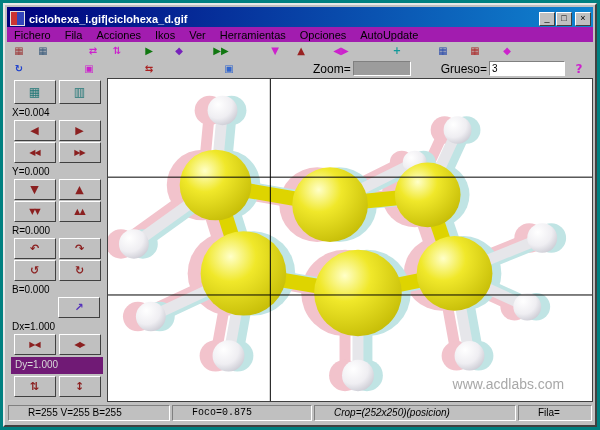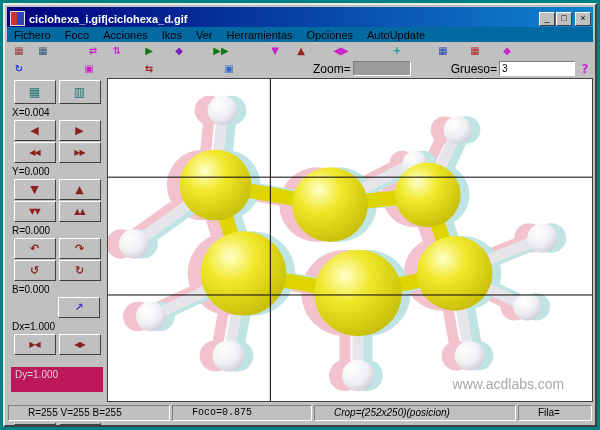--- a/index.html
+++ b/index.html
@@ -24,21 +24,21 @@
     border:1px solid #e0e0e0;}
   .titletext{flex:1;white-space:nowrap;overflow:hidden;}
   .wbtns{display:flex;align-items:center;}
   .wbtn{
     width:16px;height:14px;margin-left:1px;background:#c0c0c0;
     border-top:1px solid #fff;border-left:1px solid #fff;border-right:1px solid #404040;border-bottom:1px solid #404040;
     font-size:9px;line-height:11px;text-align:center;color:#000;padding:0;font-family:"Liberation Sans",sans-serif;
   }
   .wbtn.close{margin-left:3px;}
   
-  .menubar{position:absolute;top:22px;left:2px;right:2px;height:15px;display:flex;align-items:center;background:#0369a1;}
+  .menubar{position:absolute;top:22px;left:2px;right:2px;height:15px;display:flex;align-items:center;background:#a21caf;}
   .menu-item{padding:1px 7px;white-space:nowrap;}
   
   .toolbar{position:absolute;left:2px;right:2px;display:flex;align-items:center;background:#c0c0c0;}
   .toolbar.row1{top:38px;height:16px;}
   .toolbar.row2{top:55px;height:17px;}
   .tbtn{
     min-width:20px;height:15px;background:#c0c0c0;border:none;padding:0 1px;
     font-size:10px;line-height:14px;text-align:center;font-family:"DejaVu Sans",sans-serif;font-weight:bold;
   }
   .t2icons{display:flex;align-items:center;}
@@ -58,21 +58,21 @@
   .sbtn{
     width:42px;height:21px;background:#c0c0c0;padding:0;
     border-top:1px solid #fff;border-left:1px solid #fff;border-right:1px solid #404040;border-bottom:1px solid #404040;
     color:#8b2020;font-size:11px;line-height:19px;text-align:center;
     font-family:"DejaVu Sans",sans-serif;font-weight:bold;
   }
   .sbtn.wide{height:24px;line-height:22px;color:#227777;font-size:12px;}
   .sbtn.small{font-size:8px;letter-spacing:-1px;}
   .sbtn.blue{color:#5533bb;}
   .slabel{font-size:10px;padding:2px 0 1px 5px;height:11px;line-height:11px;}
-  .slabel.dark{background:#be185d;color:#d8d8d8;margin:12px 4px;padding:2px 0 12px 4px;}
+  .slabel.dark{background:#701a75;color:#d8d8d8;margin:2px 4px;padding:2px 0 4px 4px;}
   .canvas{
     flex:1;position:relative;background:#fff;
     border:1px solid #404040;overflow:hidden;text-align:center;
   }
   .canvas svg{display:block;width:100%;height:100%;}
   .guide{stroke:#000;stroke-width:1;}
   .wm{fill:#a8a8a8;font-size:14px;font-family:"Liberation Sans",sans-serif;}
   
   .statusbar{position:absolute;left:2px;right:2px;bottom:2px;height:19px;display:flex;align-items:center;gap:2px;background:#c0c0c0;padding:1px 1px;}
   .scell{
@@ -95,21 +95,21 @@
     <div class="wbtns">
       <button class="wbtn">_</button>
       <button class="wbtn">□</button>
       <button class="wbtn close">×</button>
     </div>
   </div>
 
   <div class="menubar">
 
   <span class="menu-item">Fichero</span>
-      <span class="menu-item">Foco</span>
+      <span class="menu-item">Fila</span>
       <span class="menu-item">Acciones</span>
       <span class="menu-item">Ikos</span>
       <span class="menu-item">Ver</span>
       <span class="menu-item">Herramientas</span>
       <span class="menu-item">Opciones</span>
       <span class="menu-item">AutoUpdate</span>
     </div>
 
   <div class="toolbar row1">
 
@@ -132,21 +132,21 @@
   <div class="toolbar row2">
     <div class="t2icons">
 
     <button class="tbtn" style="color: rgb(34, 68, 204); margin-left: 2px;">↻</button>
         <button class="tbtn" style="color: rgb(204, 34, 204); margin-left: 50px;">▣</button>
         <button class="tbtn" style="color: rgb(170, 34, 34); margin-left: 40px;">⇆</button>
         <button class="tbtn" style="color: rgb(51, 102, 204); margin-left: 60px;">▣</button>
       </div>
     <span class="tlabel" style="margin-left:74px;">Zoom=</span>
     <input class="field gray" value="" style="">
-    <span class="tlabel" style="margin-left:40px;">Grueso=</span>
+    <span class="tlabel" style="margin-left:30px;">Grueso=</span>
     <input class="field white" value="3" style="">
     <button class="tbtn help" style="margin-left:auto;">?</button>
   </div>
 
   <div class="main">
 
     <div class="sidebar">
       <div class="srow">
 
       <button class="sbtn wide" style="margin-left: 0px;">▦</button>

